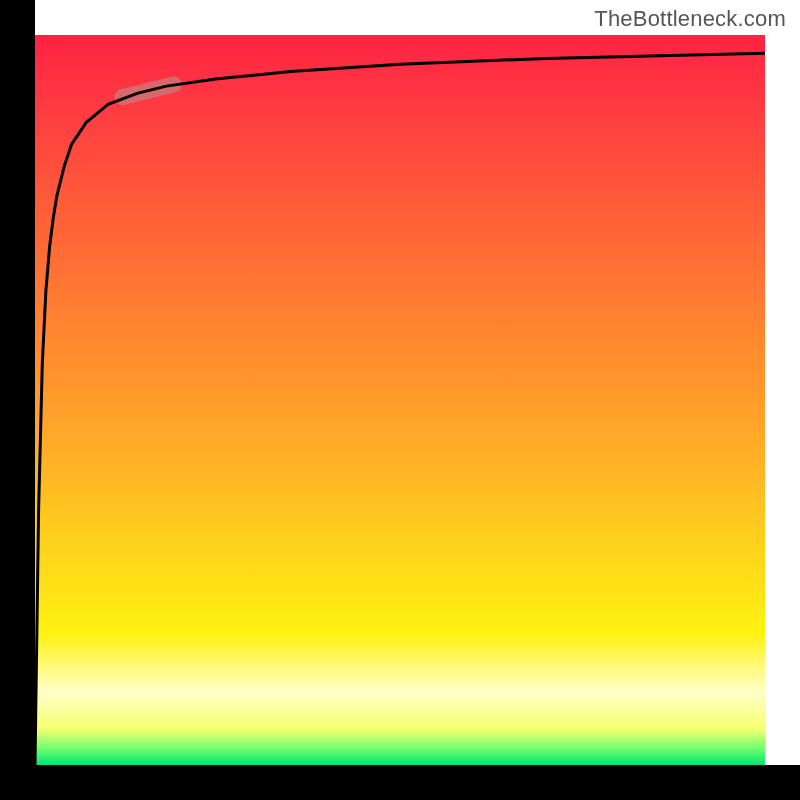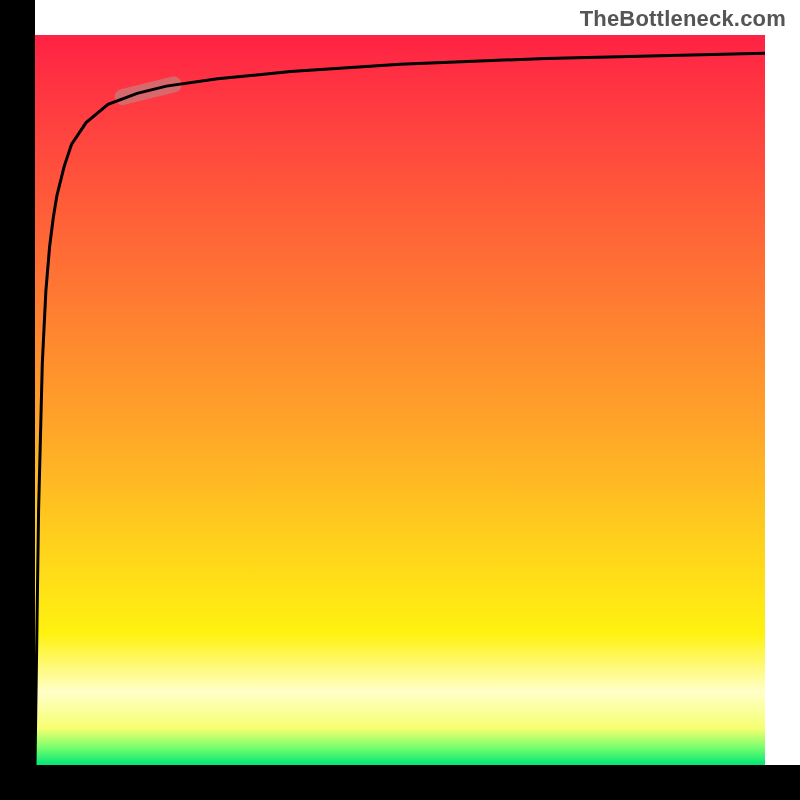--- a/index.html
+++ b/index.html
@@ -16,21 +16,21 @@
     width: 800px;
     height: 800px;
   }
   .watermark {
     position: absolute;
     top: 6px;
     right: 14px;
     color: #555555;
     font-size: 22px;
     letter-spacing: 0.2px;
-    font-weight: 700;
+    font-weight: 400;
     z-index: 10;
   }
   .plot-area {
     position: absolute;
     left: 35px;
     top: 35px;
     width: 730px;
     height: 730px;
     
     background: linear-gradient(

